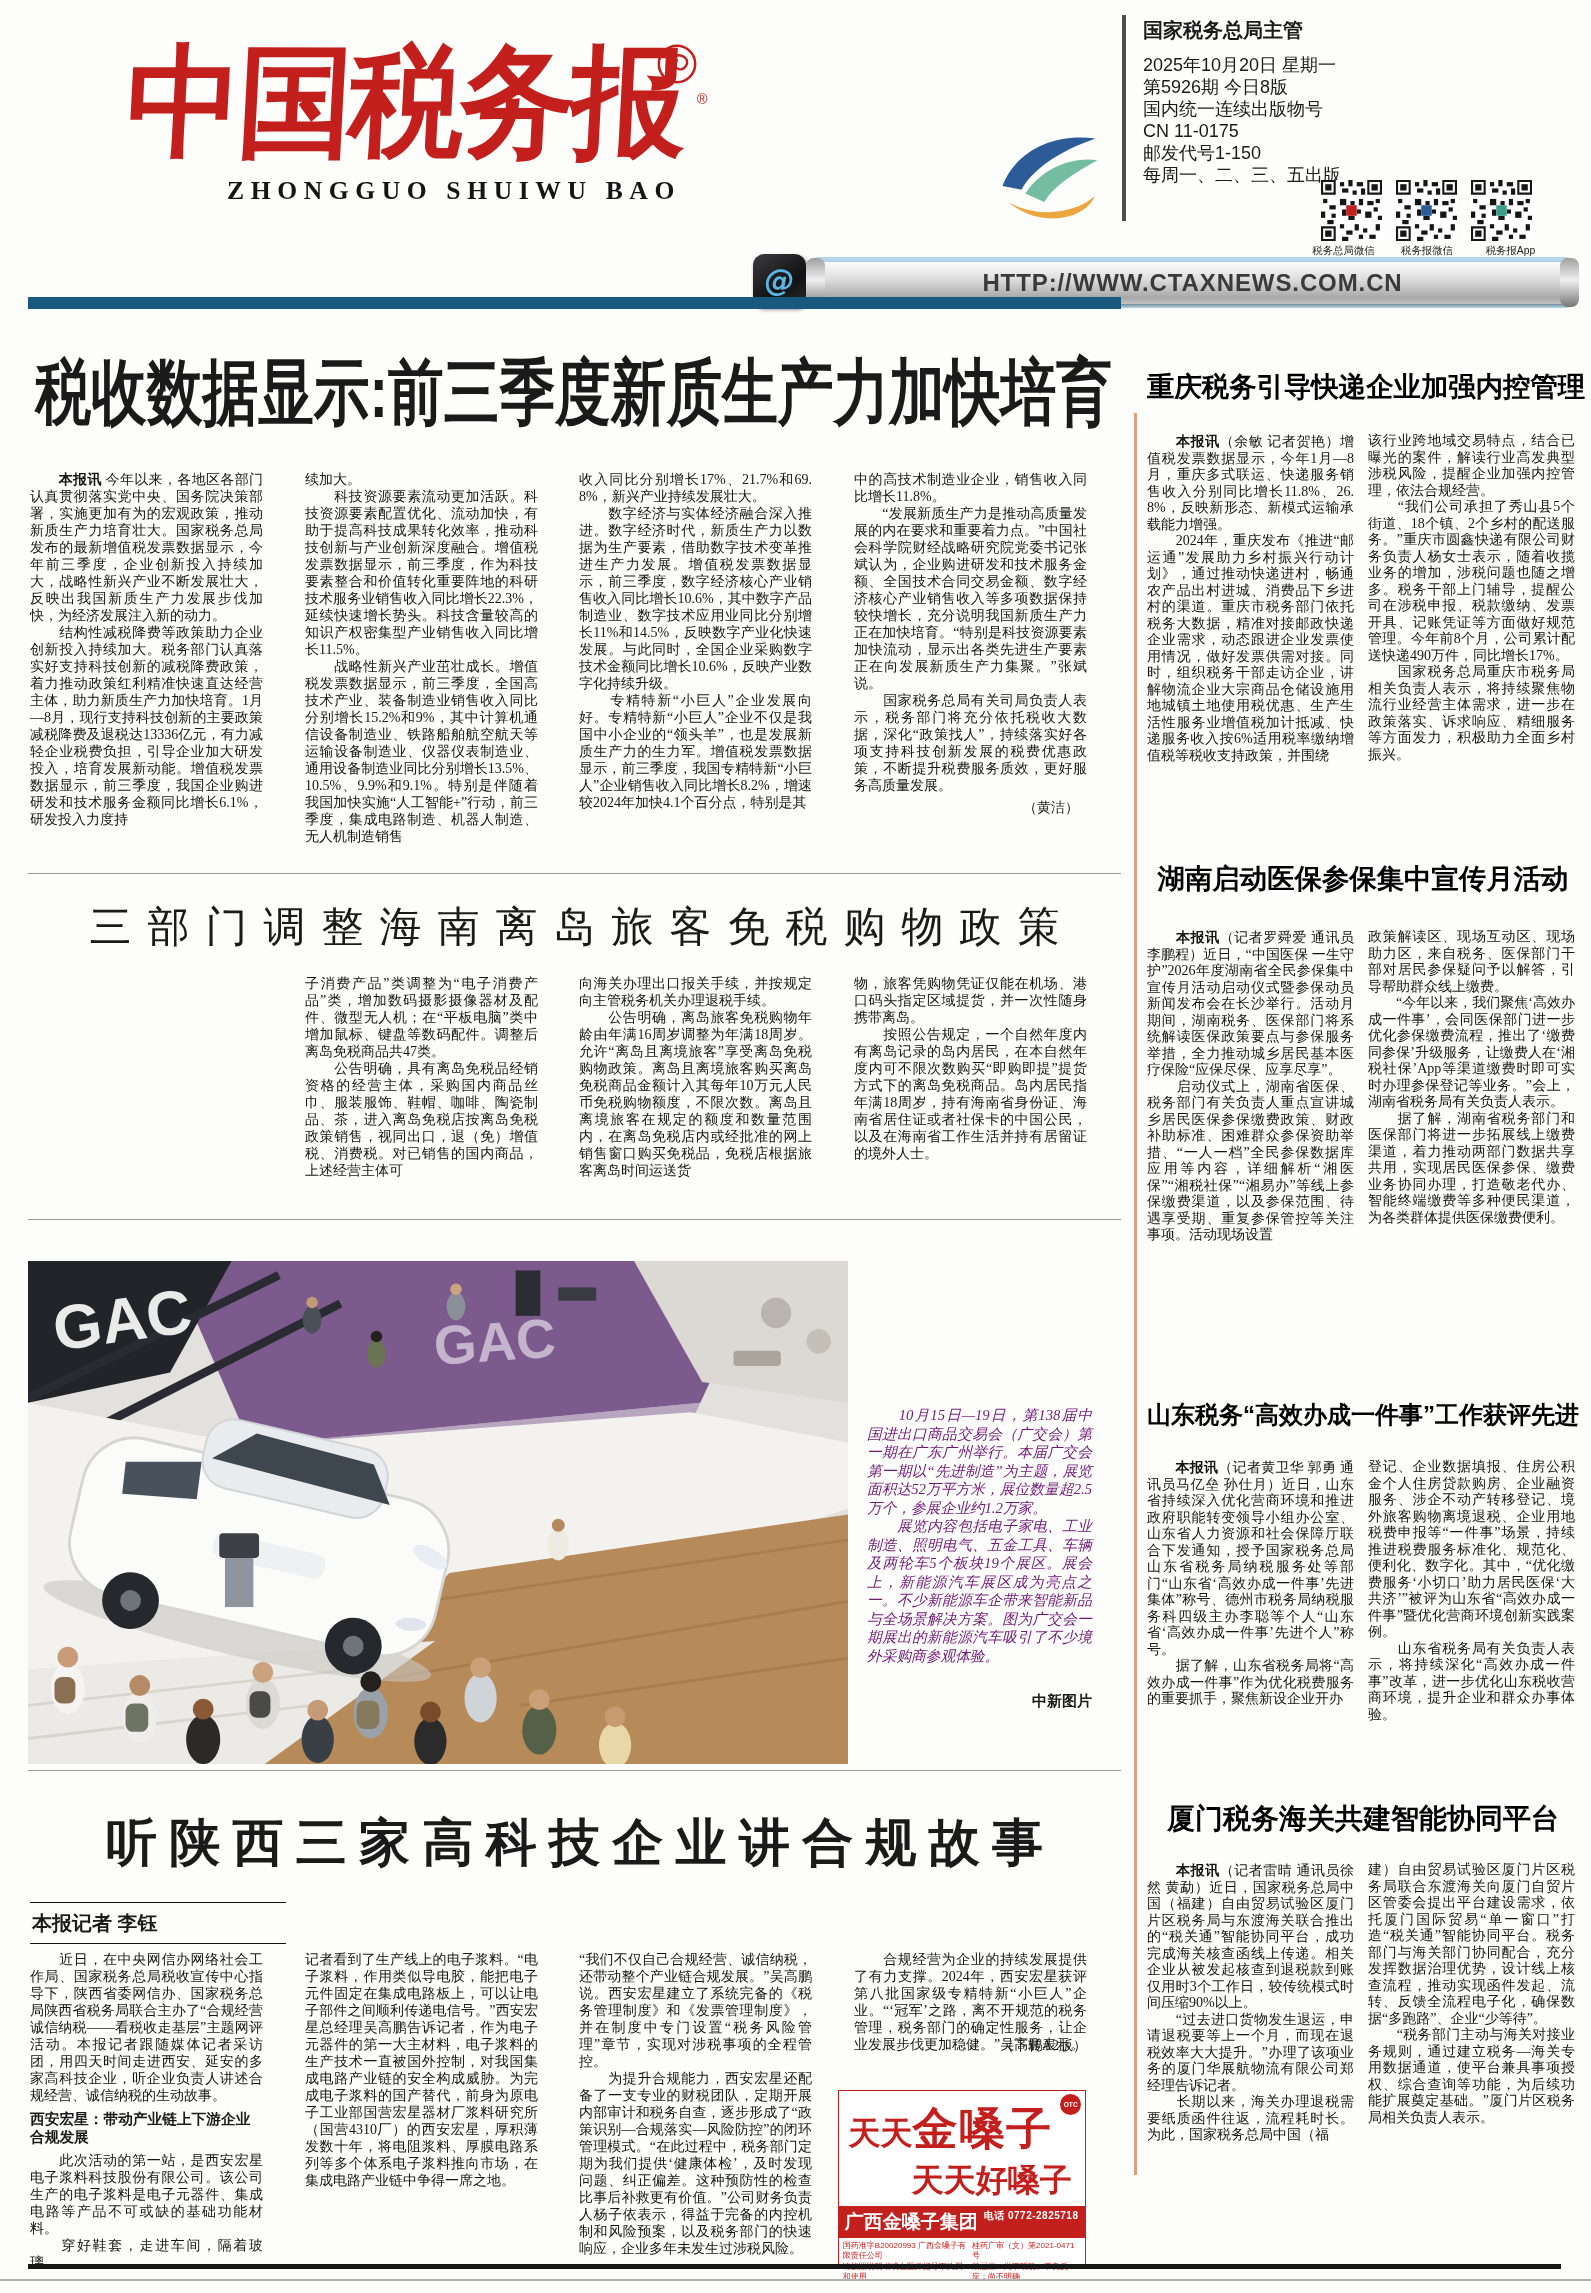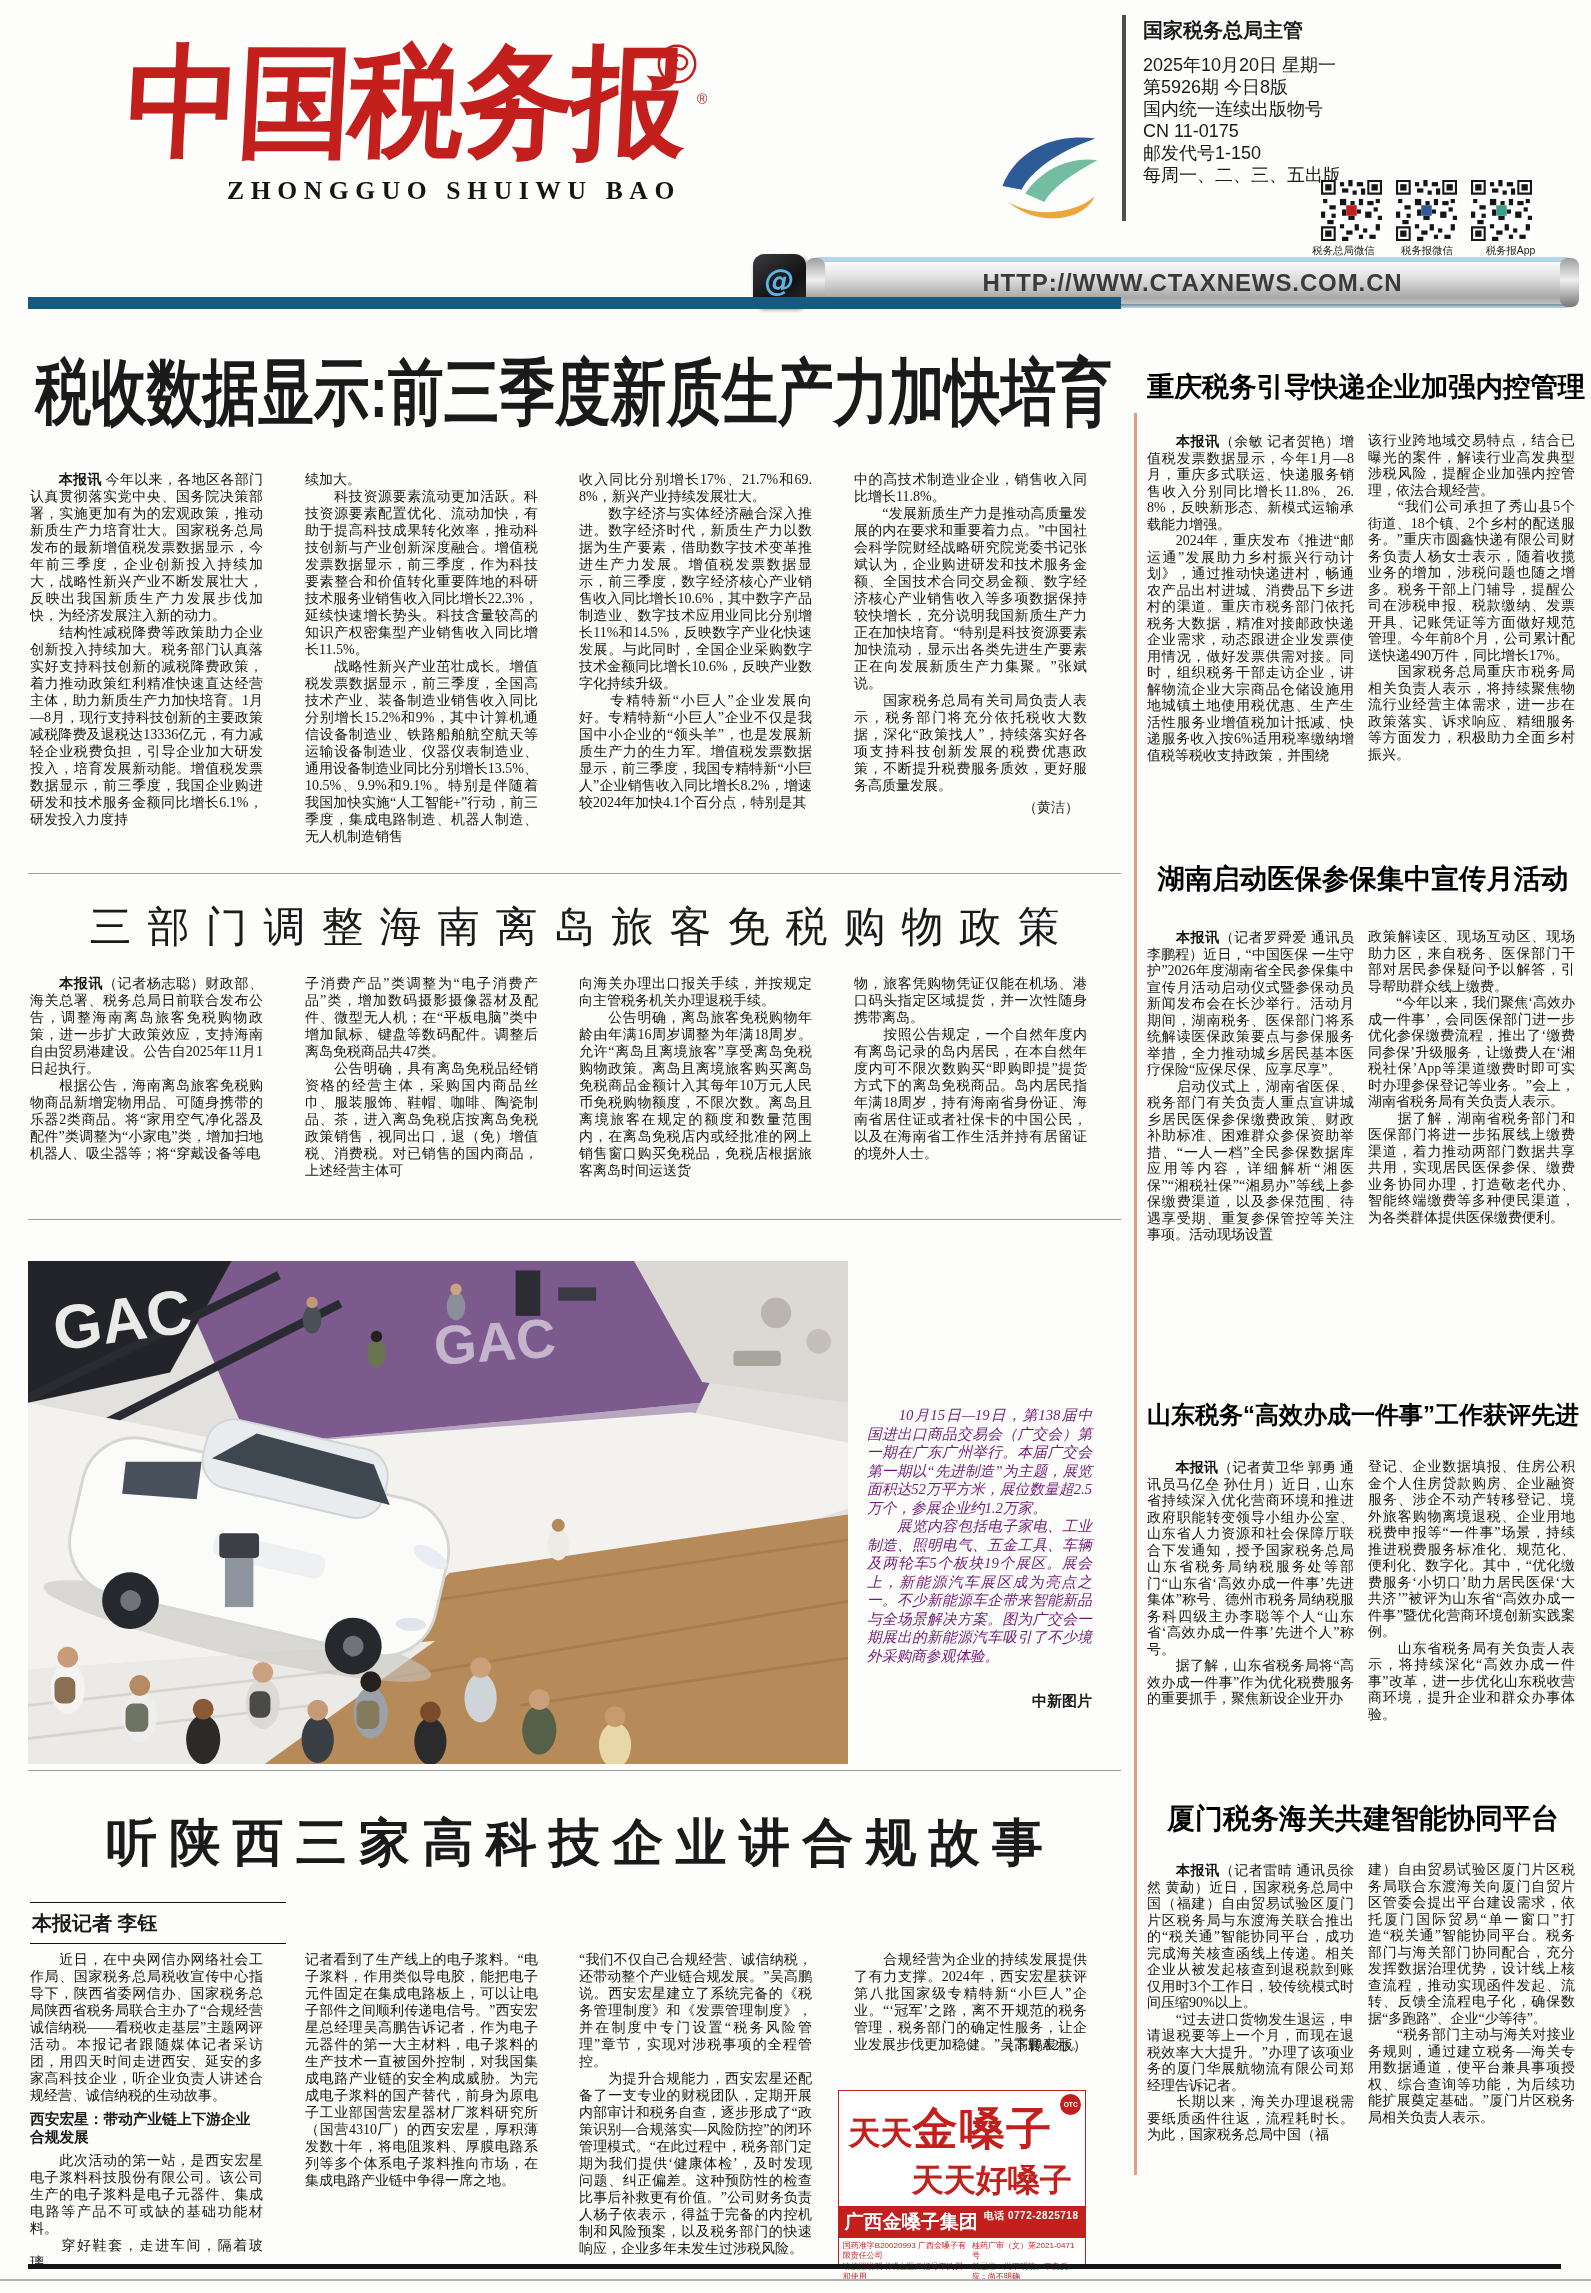--- a/index.html
+++ b/index.html
@@ -202,22 +202,20 @@
 　　数字经济与实体经济融合深入推进。数字经济时代，新质生产力以数据为生产要素，借助数字技术变革推进生产力发展。增值税发票数据显示，前三季度，数字经济核心产业销售收入同比增长10.6%，其中数字产品制造业、数字技术应用业同比分别增长11%和14.5%，反映数字产业化快速发展。与此同时，全国企业采购数字技术金额同比增长10.6%，反映产业数字化持续升级。
 　　专精特新“小巨人”企业发展向好。专精特新“小巨人”企业不仅是我国中小企业的“领头羊”，也是发展新质生产力的生力军。增值税发票数据显示，前三季度，我国专精特新“小巨人”企业销售收入同比增长8.2%，增速较2024年加快4.1个百分点，特别是其</div>
   <div class="abs col" style="left:854px;top:471px;width:233px;height:326px;">中的高技术制造业企业，销售收入同比增长11.8%。
 　　“发展新质生产力是推动高质量发展的内在要求和重要着力点。”中国社会科学院财经战略研究院党委书记张斌认为，企业购进研发和技术服务金额、全国技术合同交易金额、数字经济核心产业销售收入等多项数据保持较快增长，充分说明我国新质生产力正在加快培育。“特别是科技资源要素加快流动，显示出各类先进生产要素正在向发展新质生产力集聚。”张斌说。
 　　国家税务总局有关司局负责人表示，税务部门将充分依托税收大数据，深化“政策找人”，持续落实好各项支持科技创新发展的税费优惠政策，不断提升税费服务质效，更好服务高质量发展。</div>
   <div class="abs byline" style="left:854px;top:799px;width:225px;">（黄洁）</div>
 
   <div class="abs hrule" style="left:28px;top:873px;width:1093px;"></div>
 
   <div class="abs s2-head">三部门调整海南离岛旅客免税购物政策</div>
-  <div class="abs col" style="left:30px;top:975px;width:233px;height:225px;"><b>　　本报讯</b><span>（记者杨志聪）财政部、海关总署、税务总局日前联合发布公告，调整海南离岛旅客免税购物政策，进一步扩大政策效应，支持海南自由贸易港建设。公告自2025年11月1日起执行。
-　　根据公告，海南离岛旅客免税购物商品新增宠物用品、可随身携带的乐器2类商品。将“家用空气净化器及配件”类调整为“小家电”类，增加扫地机器人、吸尘器等；将“穿戴设备等电</span></div>
   <div class="abs col" style="left:305px;top:975px;width:233px;height:225px;">子消费产品”类调整为“电子消费产品”类，增加数码摄影摄像器材及配件、微型无人机；在“平板电脑”类中增加鼠标、键盘等数码配件。调整后离岛免税商品共47类。
 　　公告明确，具有离岛免税品经销资格的经营主体，采购国内商品丝巾、服装服饰、鞋帽、咖啡、陶瓷制品、茶，进入离岛免税店按离岛免税政策销售，视同出口，退（免）增值税、消费税。对已销售的国内商品，上述经营主体可</div>
   <div class="abs col" style="left:579px;top:975px;width:233px;height:225px;">向海关办理出口报关手续，并按规定向主管税务机关办理退税手续。
 　　公告明确，离岛旅客免税购物年龄由年满16周岁调整为年满18周岁。允许“离岛且离境旅客”享受离岛免税购物政策。离岛且离境旅客购买离岛免税商品金额计入其每年10万元人民币免税购物额度，不限次数。离岛且离境旅客在规定的额度和数量范围内，在离岛免税店内或经批准的网上销售窗口购买免税品，免税店根据旅客离岛时间运送货</div>
   <div class="abs col" style="left:854px;top:975px;width:233px;height:225px;">物，旅客凭购物凭证仅能在机场、港口码头指定区域提货，并一次性随身携带离岛。
 　　按照公告规定，一个自然年度内有离岛记录的岛内居民，在本自然年度内可不限次数购买“即购即提”提货方式下的离岛免税商品。岛内居民指年满18周岁，持有海南省身份证、海南省居住证或者社保卡的中国公民，以及在海南省工作生活并持有居留证的境外人士。</div>
 
   <div class="abs hrule" style="left:28px;top:1219px;width:1093px;"></div>
 
   <div class="abs photo">

